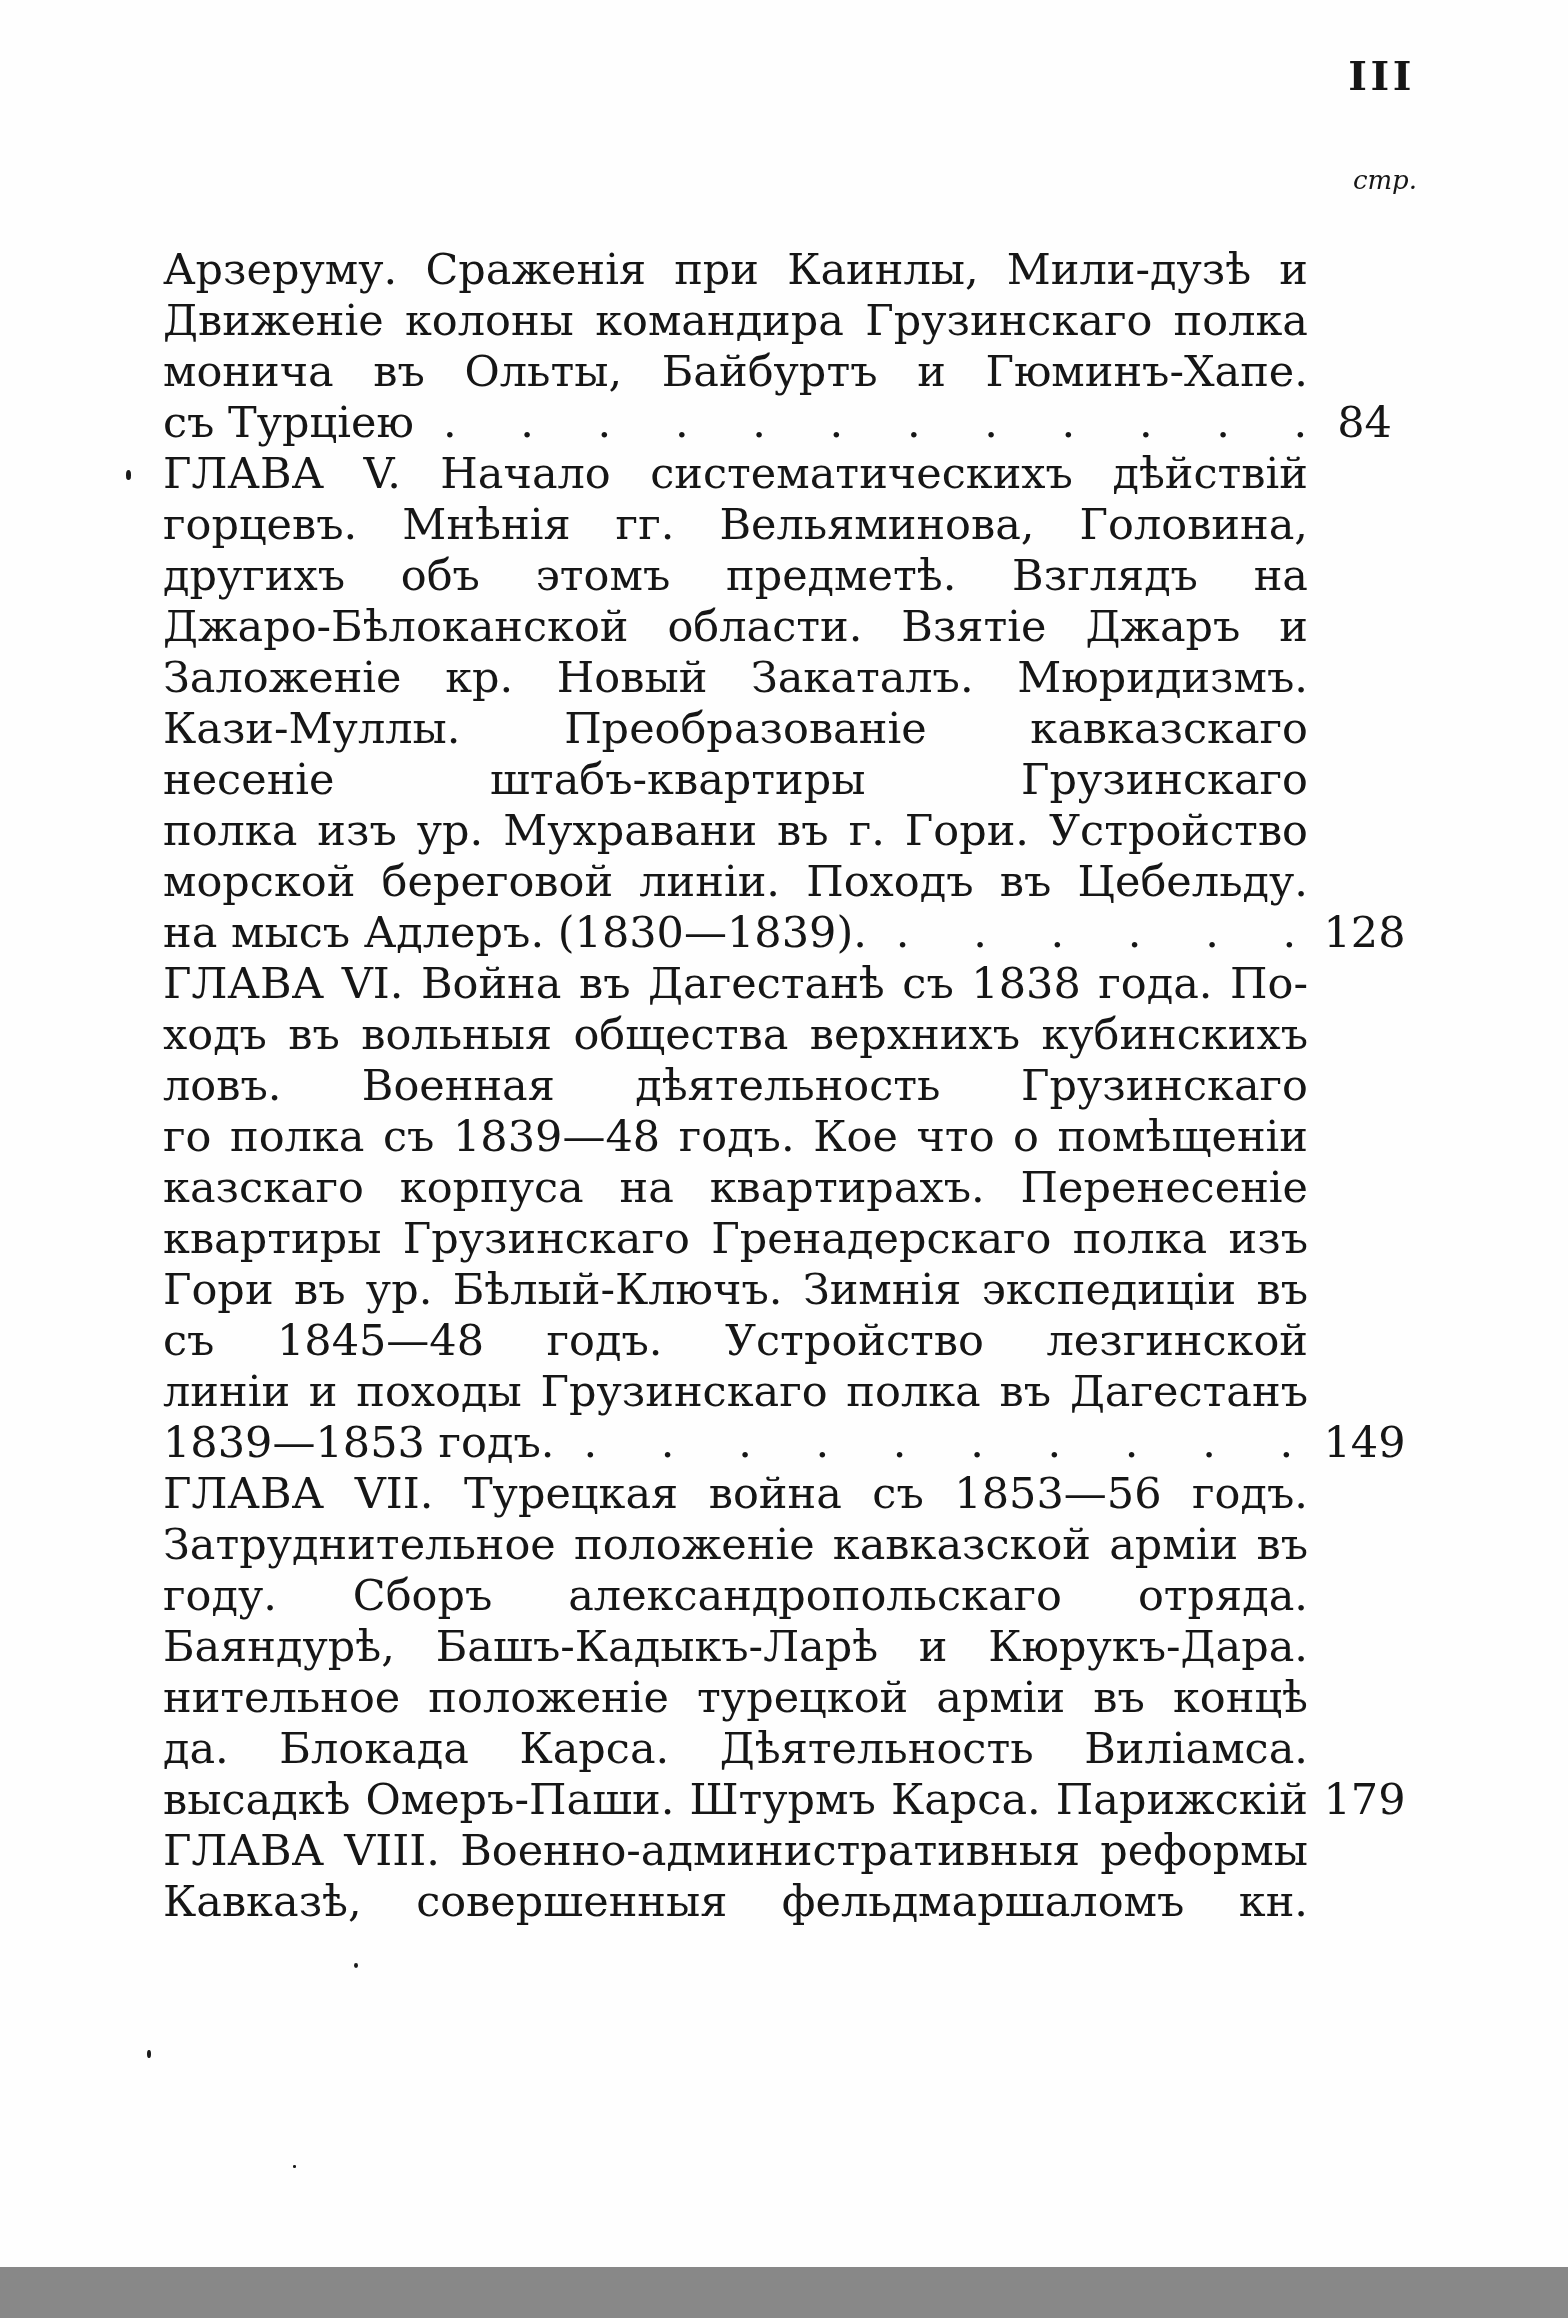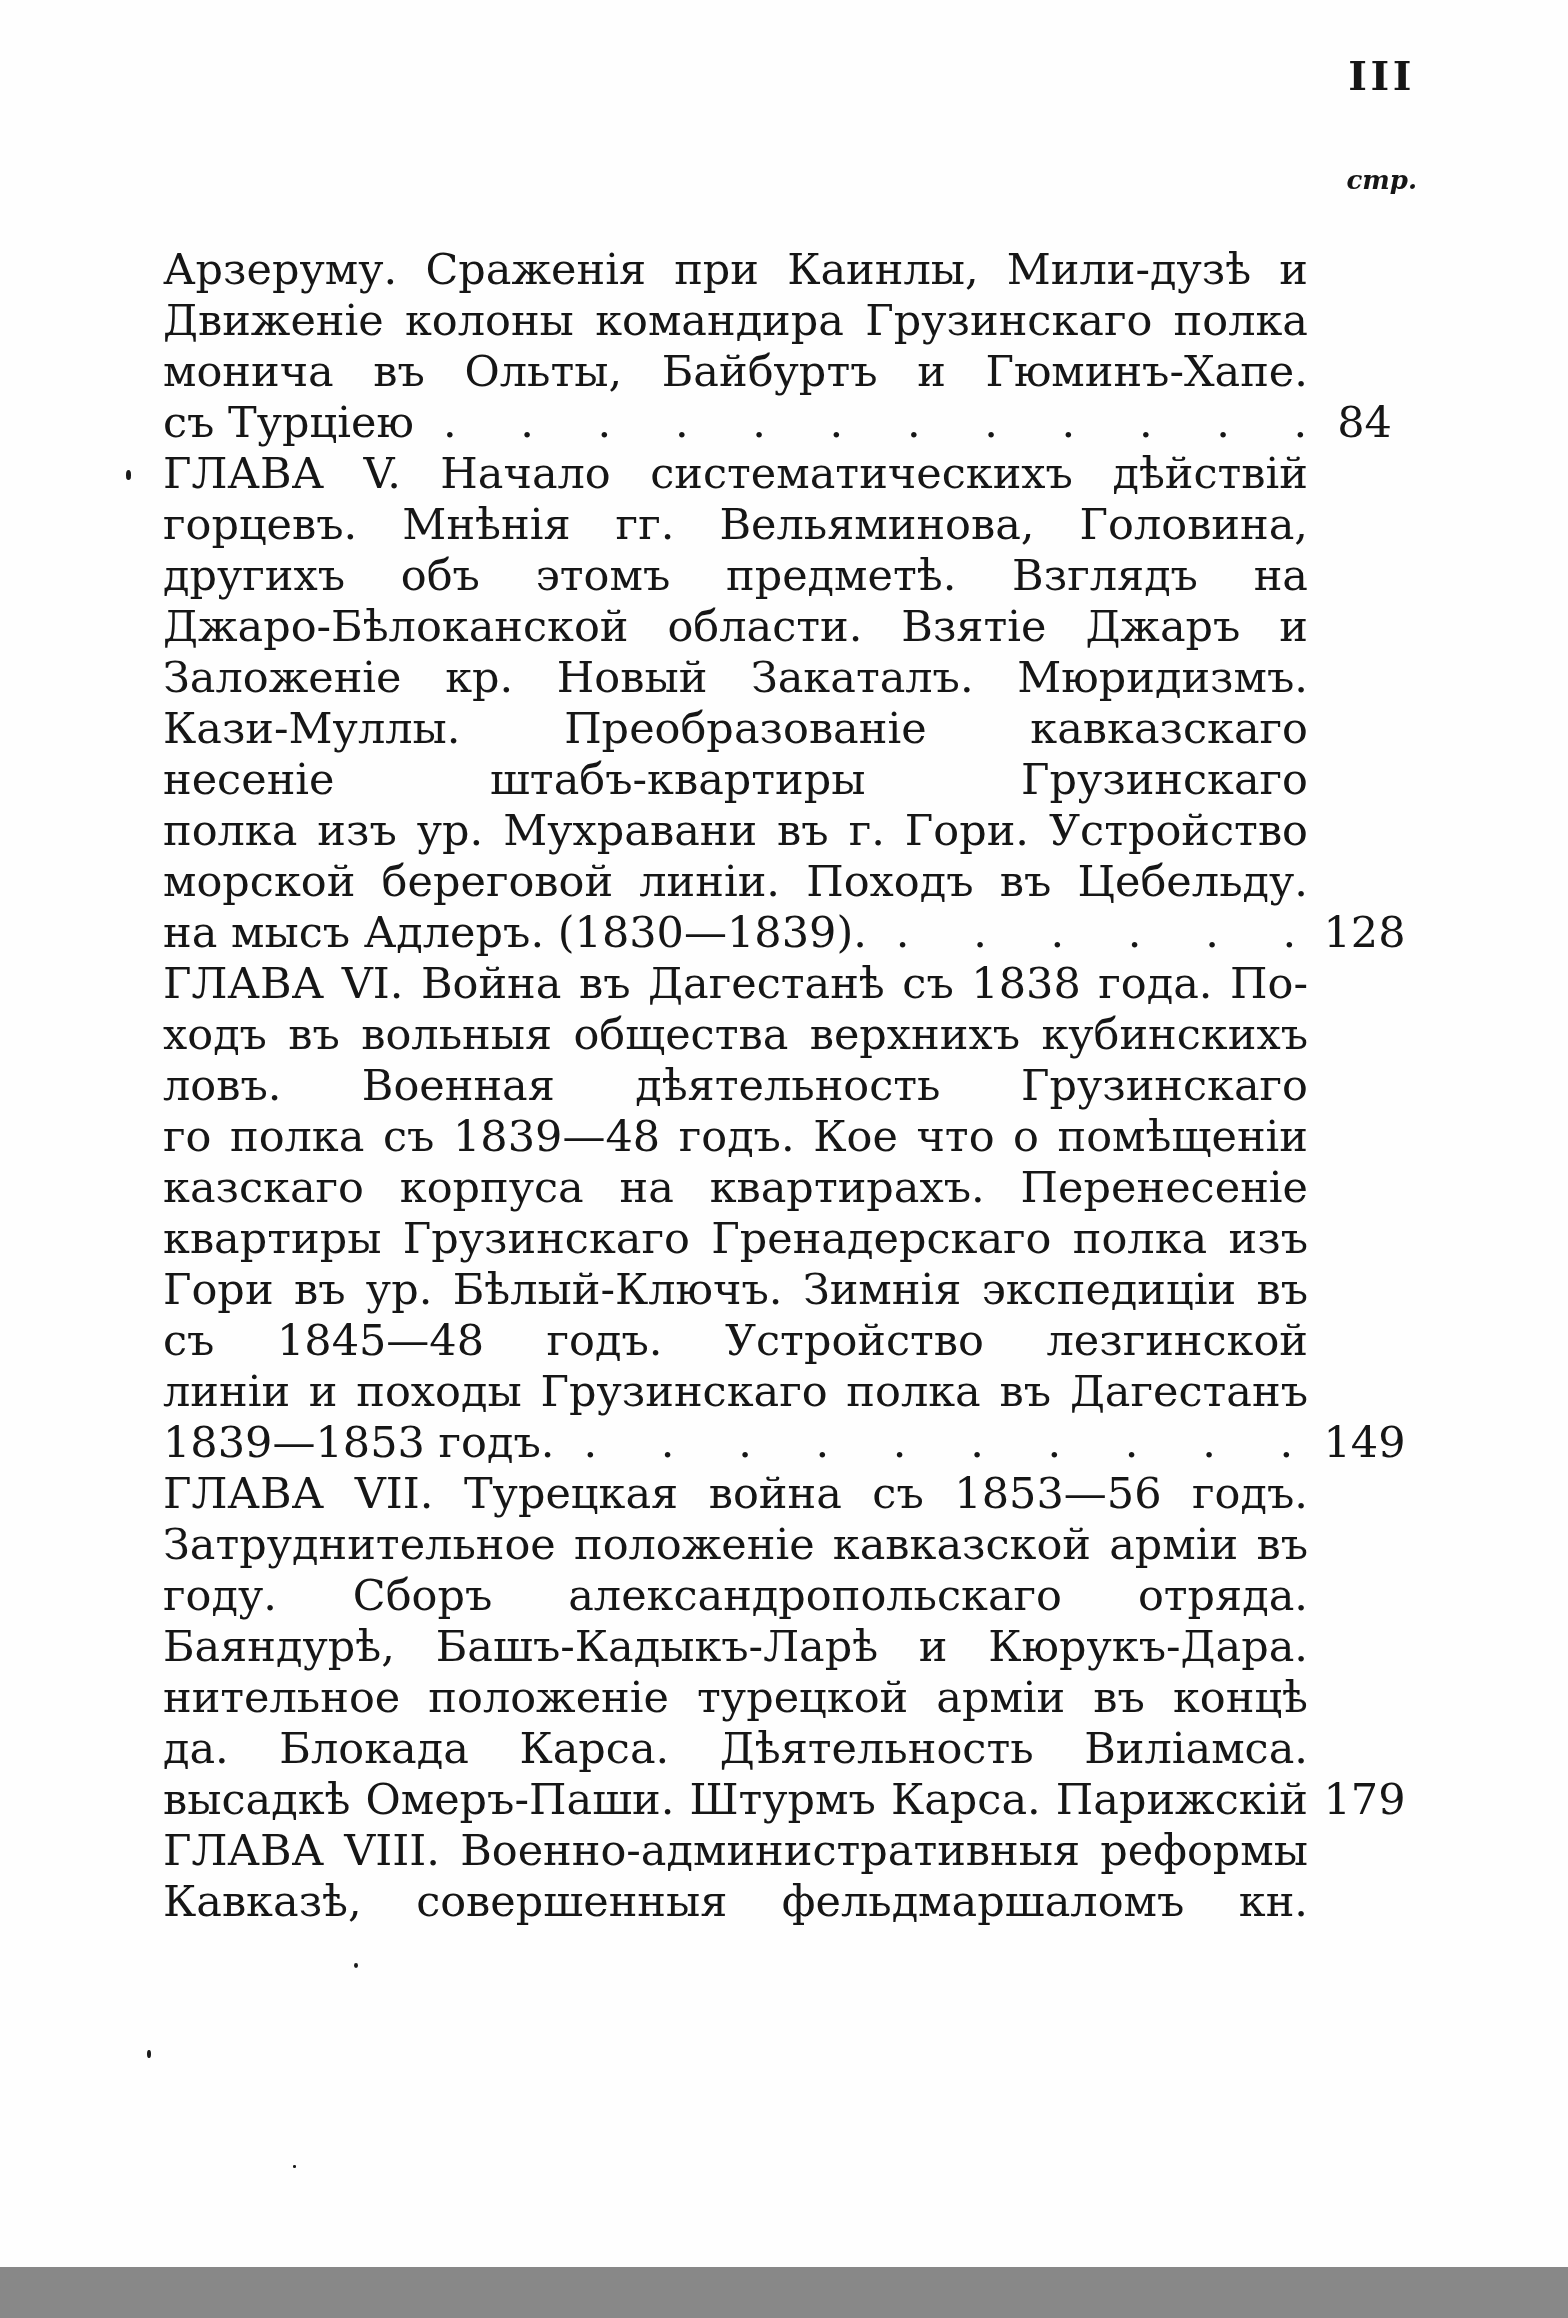--- a/index.html
+++ b/index.html
@@ -11,21 +11,21 @@
     color:#161616;
     font-family:"DejaVu Serif", serif;
     overflow:hidden;
   }
   .folio {
     position:absolute; top:52px; right:154px;
     font-size:40px; font-weight:bold; letter-spacing:3.5px;
   }
   .col-header {
     position:absolute; top:165px; right:152px;
-    font-size:26px; font-style:italic;font-weight:bold;
+    font-size:26px; font-style:italic;
   }
   .toc {
     position:absolute; left:163px; top:244px; width:1257px;
   }
   .line {
     display:flex;
     height:51px; line-height:51px;
     font-size:43px;
     overflow:hidden;
     align-items:baseline;

